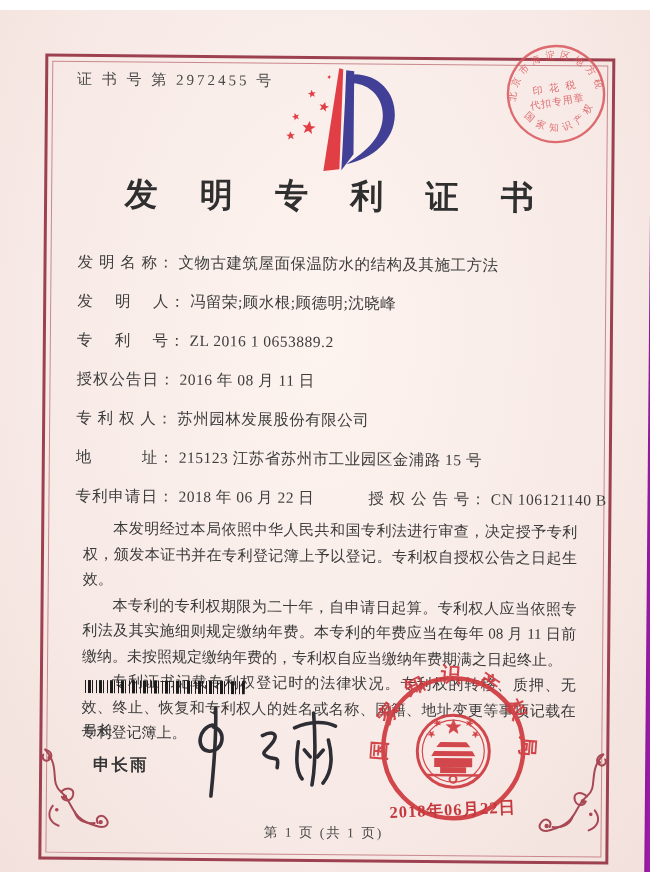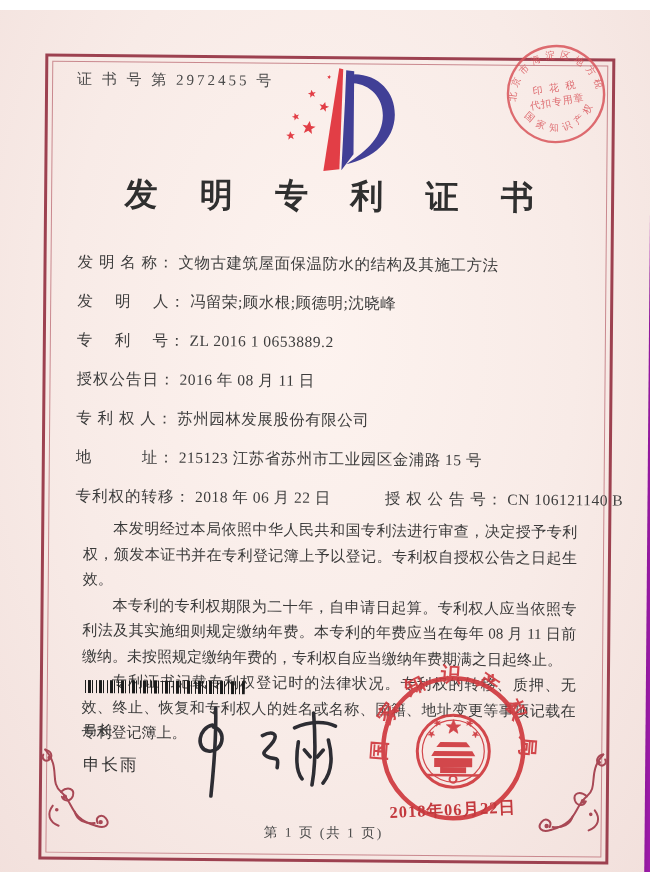--- a/index.html
+++ b/index.html
@@ -40,22 +40,22 @@
   .body-text p { text-indent:2em; }
 
   .barcode { position:absolute; left:87px; top:672px; width:160px; height:13px;
              background: repeating-linear-gradient(90deg,
                #1c1c1c 0 1.5px, transparent 1.5px 3px,
                #1c1c1c 3px 6px, transparent 6px 7px,
                #1c1c1c 7px 8.2px, transparent 8.2px 11px); }
 
   .director-title { position:absolute; left:85px; top:714px; font-size:14px; color:#353535;
                     letter-spacing:2px; }
-  .director-name  { position:absolute; left:86px; top:746px; font-size:16.5px; color:#353535;
-                    letter-spacing:2px; }
+  .director-name  { position:absolute; left:96px; top:746px; font-size:16.5px; color:#353535;
+                    letter-spacing:2px;font-weight:bold; }
   .signature-svg { position:absolute; left:185px; top:688px; width:162px; height:108px; }
 
   .seal-svg { position:absolute; left:371px; top:652px; width:170px; height:170px; opacity:.92; }
   .taxstamp-svg { position:absolute; left:498px; top:27px; width:110px; height:110px; opacity:.85; }
 
   .footer { position:absolute; left:42px; top:814px; width:570px; text-align:center;
             font-size:13.5px; color:#4a4a4a; letter-spacing:2px; }
 </style>
 </head>
 <body>
@@ -158,21 +158,21 @@
           <span class="flabel">授权公告日：</span><span class="fvalue">2016 年 08 月 11 日</span>
         </div>
         <div class="frow">
           <span class="flabel">专 利 权 人：</span><span class="fvalue">苏州园林发展股份有限公司</span>
         </div>
         <div class="frow">
           <span class="flabel">地　　　址：</span><span class="fvalue">215123 江苏省苏州市工业园区金浦路 15 号</span>
         </div>
         <div class="frow double">
           <span class="cell1">
-            <span class="flabel">专利权的转移：</span><span class="fvalue">2018 年 06 月 22 日</span>
+            <span class="flabel">专利申请日：</span><span class="fvalue">2018 年 06 月 22 日</span>
           </span>
           <span class="cell2">
             <span class="flabel">授 权 公 告 号：</span><span class="fvalue">CN 106121140 B</span>
           </span>
         </div>
       </div>
 
       <div class="body-text">
         <p>本发明经过本局依照中华人民共和国专利法进行审查，决定授予专利权，颁发本证书并在专利登记簿上予以登记。专利权自授权公告之日起生效。</p>
         <p>本专利的专利权期限为二十年，自申请日起算。专利权人应当依照专利法及其实施细则规定缴纳年费。本专利的年费应当在每年 08 月 11 日前缴纳。未按照规定缴纳年费的，专利权自应当缴纳年费期满之日起终止。</p>

